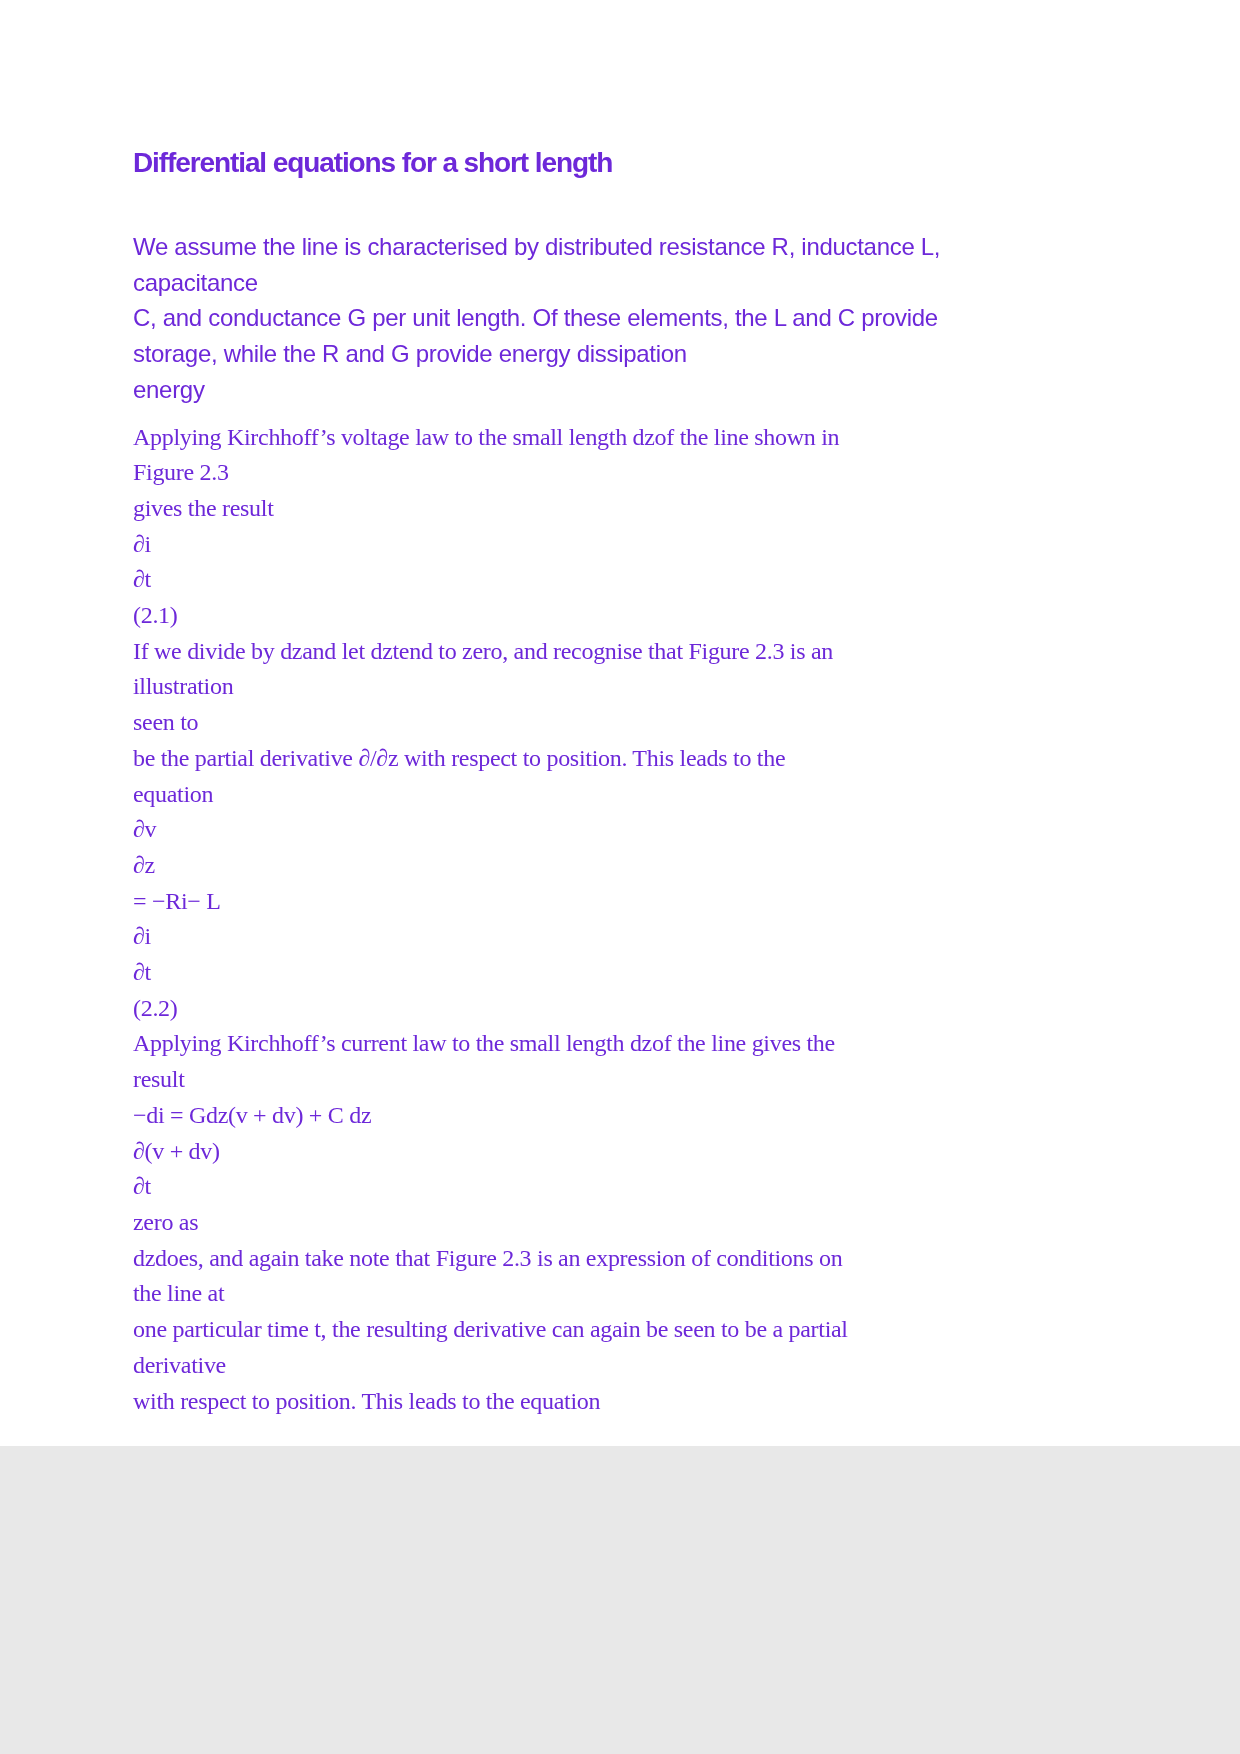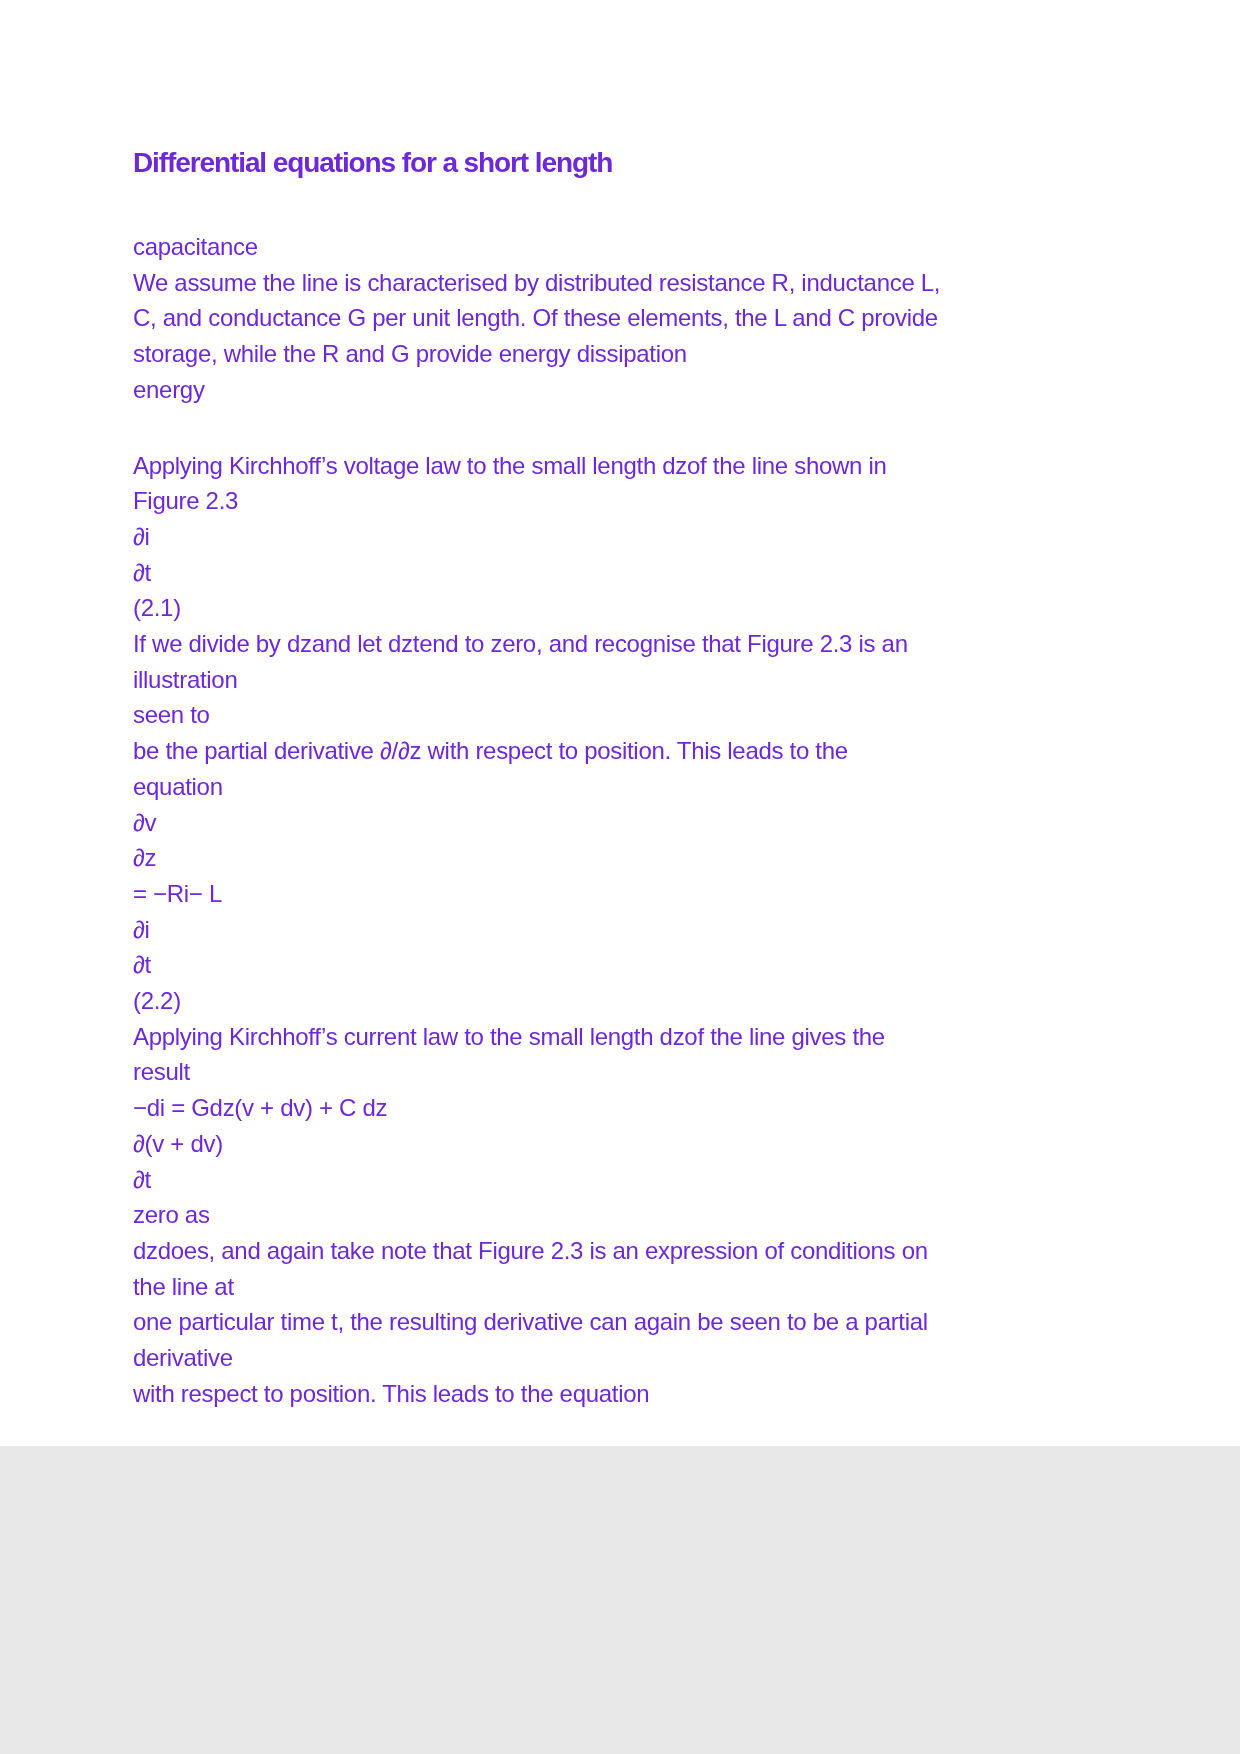--- a/index.html
+++ b/index.html
@@ -30,43 +30,45 @@
     line-height: 36px;
     letter-spacing: -1.1px;
     white-space: pre;
   }
   .para {
     font-size: 24px;
     line-height: 35.7px;
     letter-spacing: -0.3px;
   }
   .para.second {
-    margin-top: 40px;
+    margin-top: 12px;
+    font-family: Liberation Serif, serif;
   }
   .ln {
     white-space: pre;
     min-height: 35.7px;
   }
 </style>
 </head>
 <body>
 
 <div class="page">
   <div class="content">
     <h1 class="title">Differential equations for a short length</h1>
     <div class="para">
+        <div class="ln">We assume the line is characterised by distributed resistance R, inductance L,</div>
         <div class="ln">capacitance</div>
-        <div class="ln">We assume the line is characterised by distributed resistance R, inductance L,</div>
         <div class="ln">C, and conductance G per unit length. Of these elements, the L and C provide</div>
         <div class="ln">storage, while the R and G provide energy dissipation</div>
         <div class="ln">energy</div>
       </div>
     <div class="para second">
         <div class="ln">Applying Kirchhoff’s voltage law to the small length dzof the line shown in</div>
         <div class="ln">Figure 2.3</div>
+        <div class="ln">gives the result</div>
         <div class="ln">∂i</div>
         <div class="ln">∂t</div>
         <div class="ln">(2.1)</div>
         <div class="ln">If we divide by dzand let dztend to zero, and recognise that Figure 2.3 is an</div>
         <div class="ln">illustration</div>
         <div class="ln">seen to</div>
         <div class="ln">be the partial derivative ∂/∂z with respect to position. This leads to the</div>
         <div class="ln">equation</div>
         <div class="ln">∂v</div>
         <div class="ln">∂z</div>

